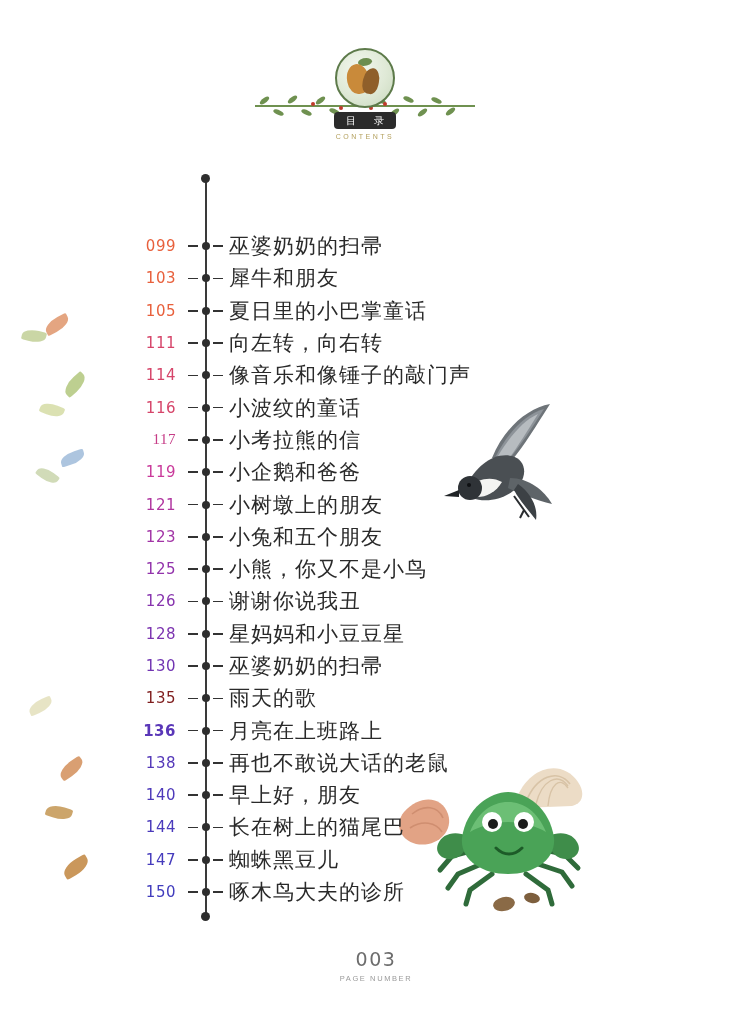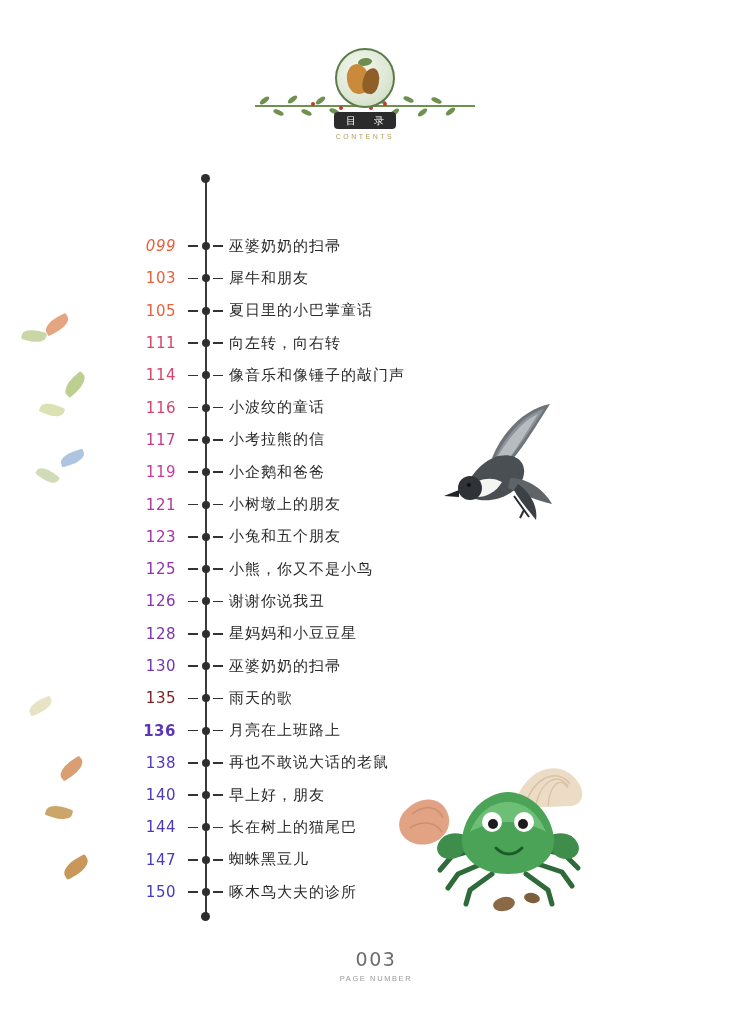--- a/index.html
+++ b/index.html
@@ -174,21 +174,21 @@
   .toc-dash {
     position: absolute;
     left: 213px;
     width: 10px;
     height: 1.6px;
     background: #333;
   }
   .toc-title {
     position: absolute;
     left: 229px;
-    font-size: 15px;
+    font-size: 21px;
     color: #2a2a2a;
     letter-spacing: 1px;
     white-space: nowrap;
   }
 
   
   .footer {
     position: absolute;
     left: 11px;
     bottom: 32px;
@@ -338,21 +338,21 @@
     <ellipse cx="146" cy="146" rx="8" ry="5" fill="#7d5f3e" transform="rotate(10 146 146)"></ellipse>
   </svg>
 </div>
 
 <div class="rail"></div>
 <div class="rail-dot top"></div>
 <div class="rail-dot bottom"></div>
 
 <div class="toc" id="toc-list">
     <div class="toc-row">
-      <div class="toc-num" style="color: rgb(232, 96, 60); font-style: italic;">099</div>
+      <div class="toc-num" style="color: rgb(232, 96, 60);">099</div>
       <div class="toc-tick"></div>
       <div class="toc-bullet"></div>
       <div class="toc-dash"></div>
       <div class="toc-title">巫婆奶奶的扫帚</div>
     </div>
     <div class="toc-row">
       <div class="toc-num" style="color: rgb(232, 96, 60);">103</div>
       <div class="toc-tick"></div>
       <div class="toc-bullet"></div>
       <div class="toc-dash"></div>
@@ -380,21 +380,21 @@
       <div class="toc-title">像音乐和像锤子的敲门声</div>
     </div>
     <div class="toc-row">
       <div class="toc-num" style="color: rgb(214, 69, 106);">116</div>
       <div class="toc-tick"></div>
       <div class="toc-bullet"></div>
       <div class="toc-dash"></div>
       <div class="toc-title">小波纹的童话</div>
     </div>
     <div class="toc-row">
-      <div class="toc-num" style="color: rgb(198, 60, 135);">117</div>
+      <div class="toc-num" style="color: rgb(198, 60, 135); font-family: Liberation Serif, serif;">117</div>
       <div class="toc-tick"></div>
       <div class="toc-bullet"></div>
       <div class="toc-dash"></div>
       <div class="toc-title">小考拉熊的信</div>
     </div>
     <div class="toc-row">
       <div class="toc-num" style="color: rgb(201, 57, 154);">119</div>
       <div class="toc-tick"></div>
       <div class="toc-bullet"></div>
       <div class="toc-dash"></div>

